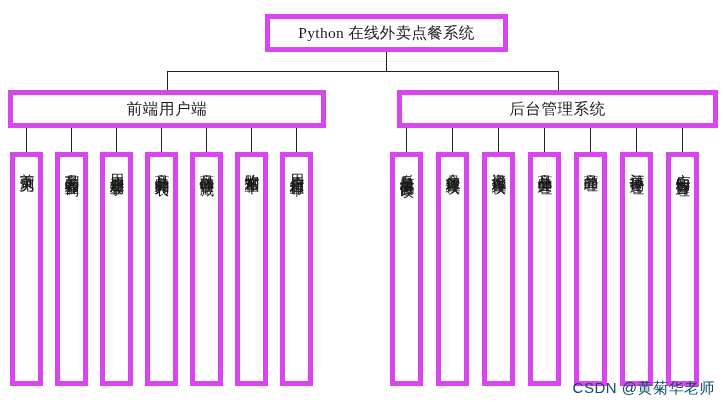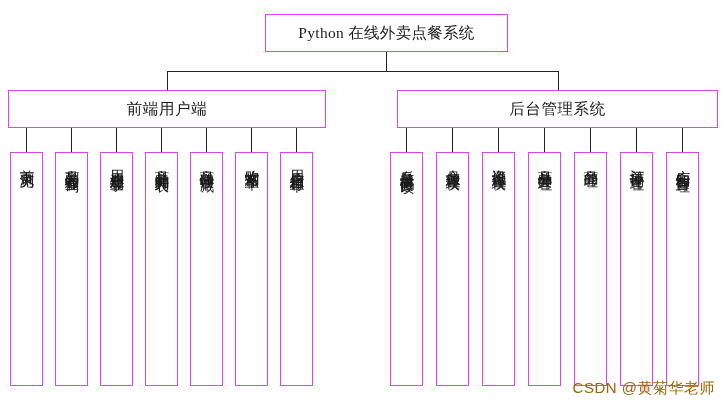--- a/index.html
+++ b/index.html
@@ -17,21 +17,21 @@
     width: 727px;
     height: 402px;
     background: #ffffff;
     overflow: hidden;
   }
 
   
   .node {
     position: absolute;
     box-sizing: border-box;
-    border: 1px solid #d946ef;
+    border: 5px solid #d946ef;
     background: #ffffff;
     display: flex;
     align-items: center;
     justify-content: center;
     text-align: center;
   }
 
   
   .node-root {
     left: 265px;
@@ -76,21 +76,21 @@
   }
   .v-line { width: 1px; }
   .h-line { height: 1px; }
 
   
   .watermark {
     position: absolute;
     right: 12px;
     bottom: 4px;
     font-size: 15px;
-    color: #a16207;
+    color: #0c4a6e;
     font-family: "Liberation Sans", "DejaVu Sans", sans-serif;
     letter-spacing: 0.5px;
     white-space: nowrap;
     pointer-events: none;
   }
 </style>
 </head>
 <body>
 
 <div id="diagram">

